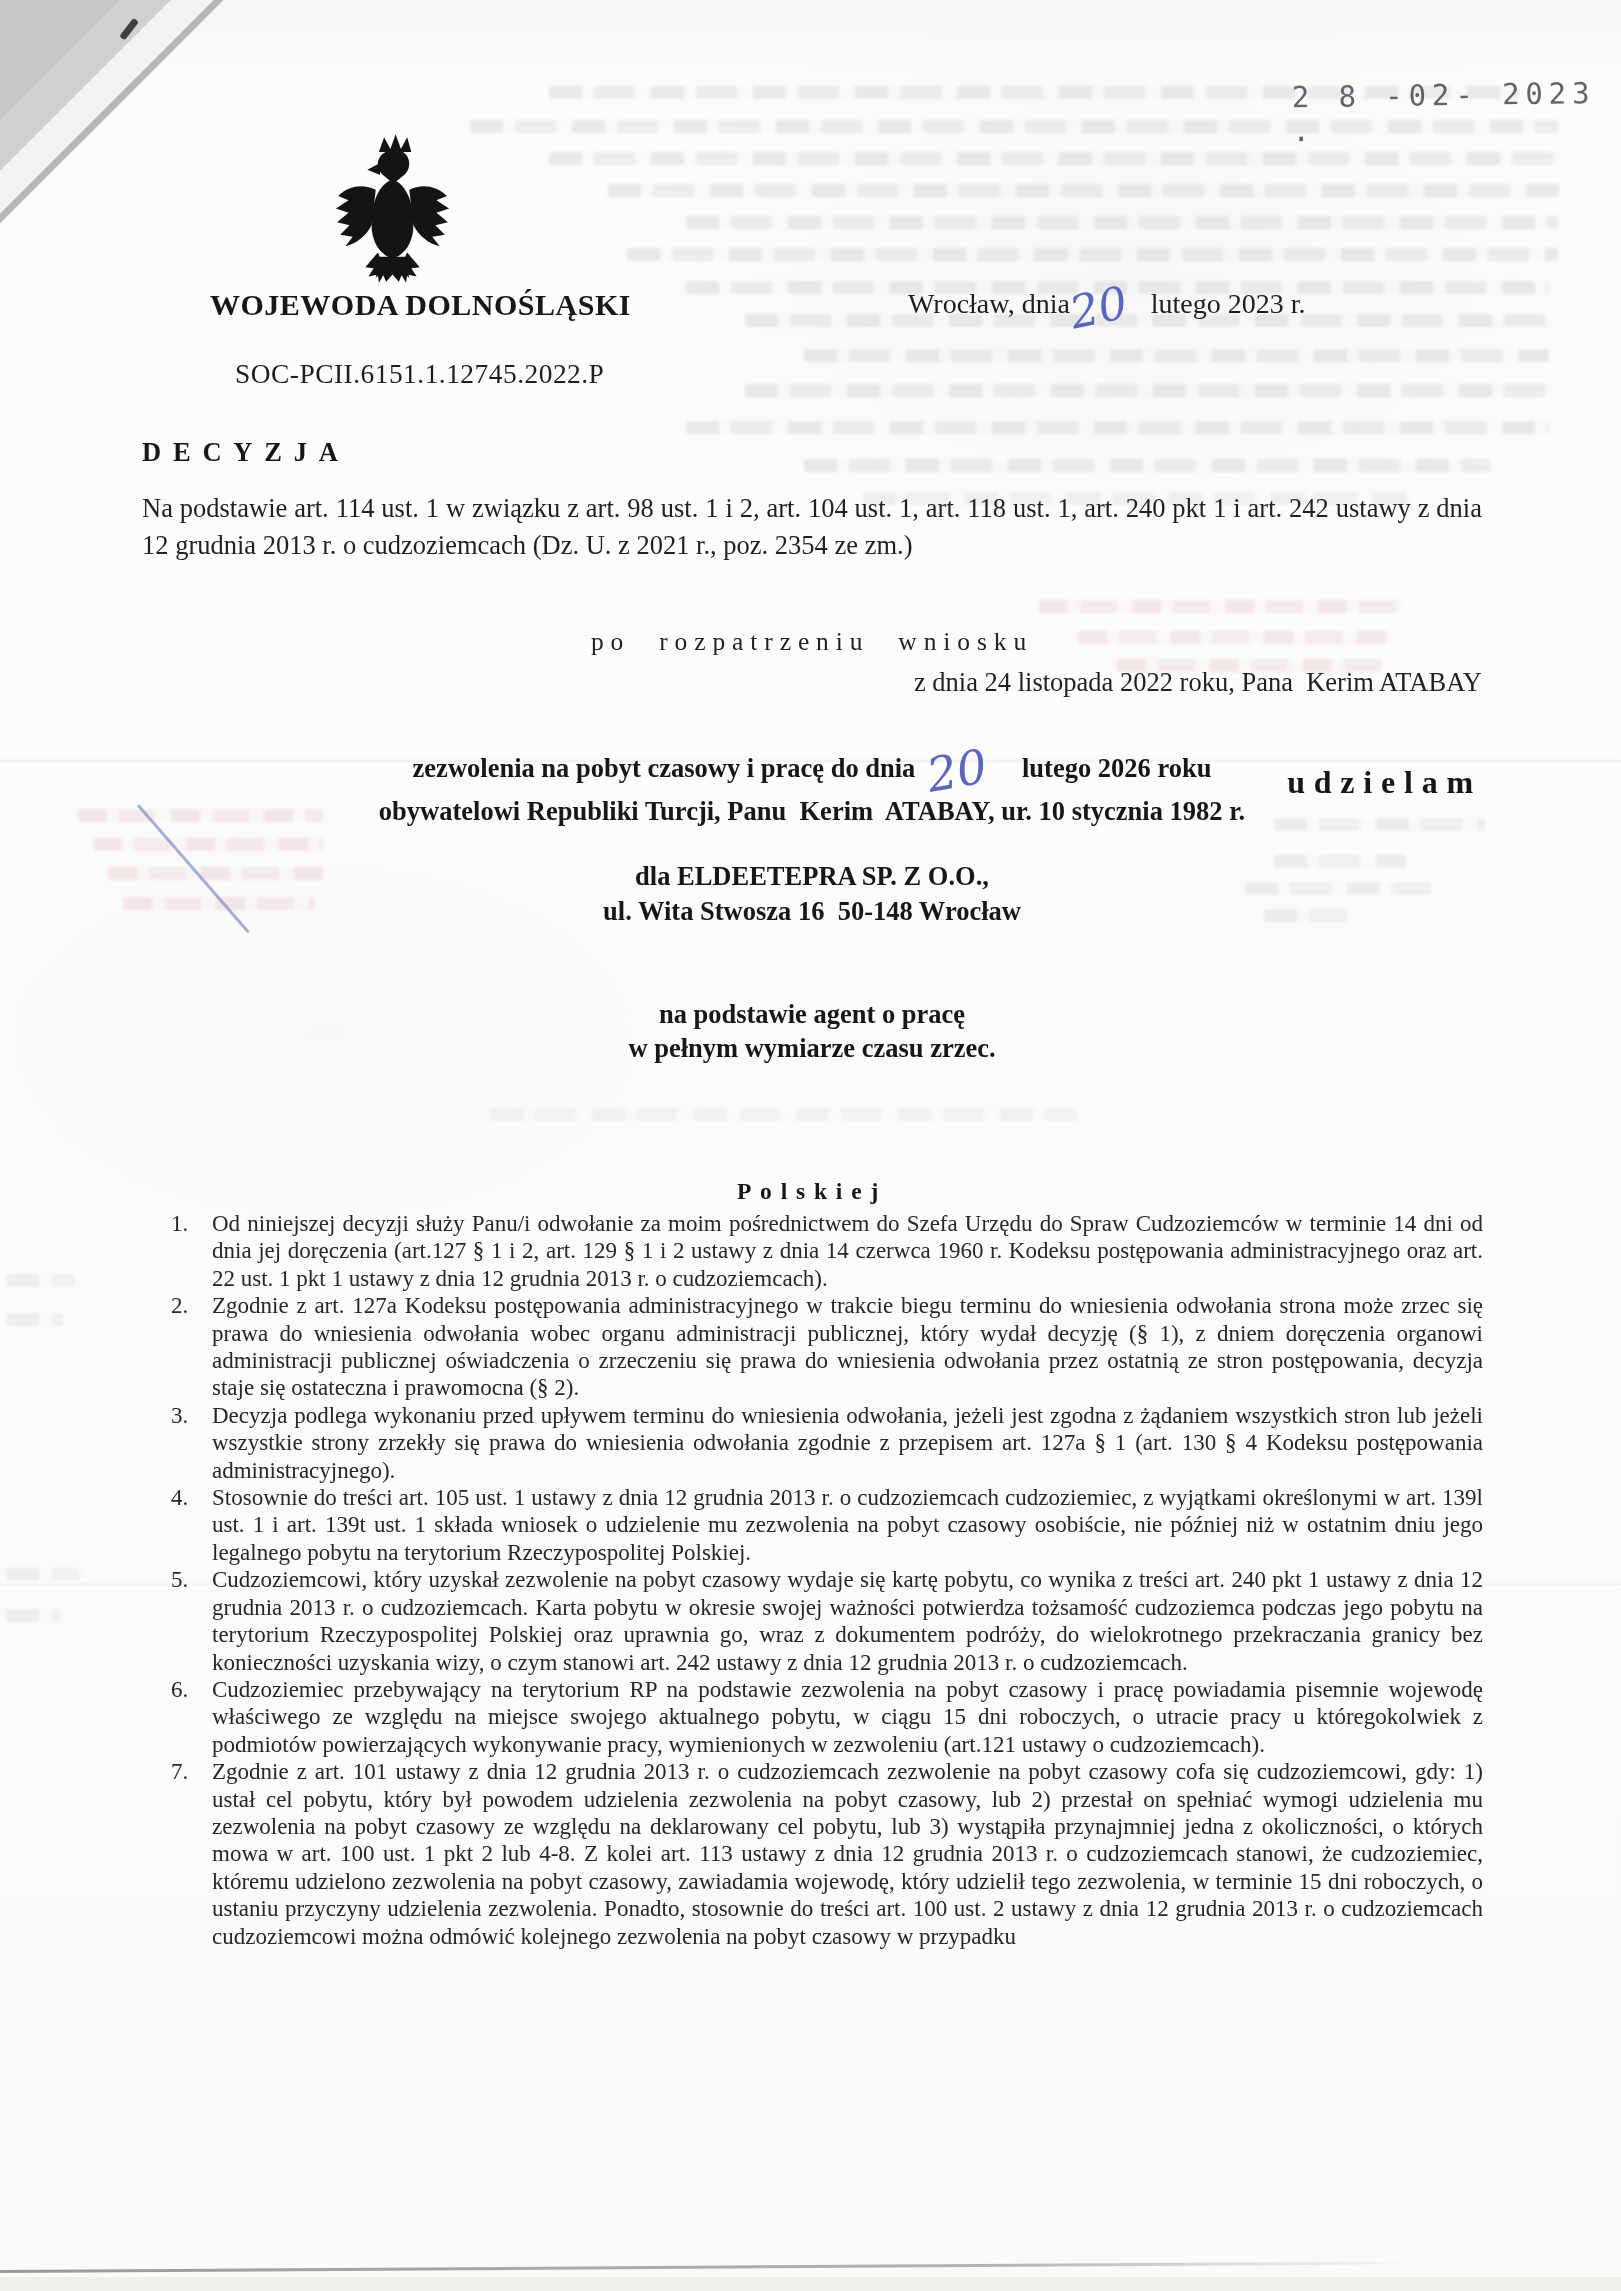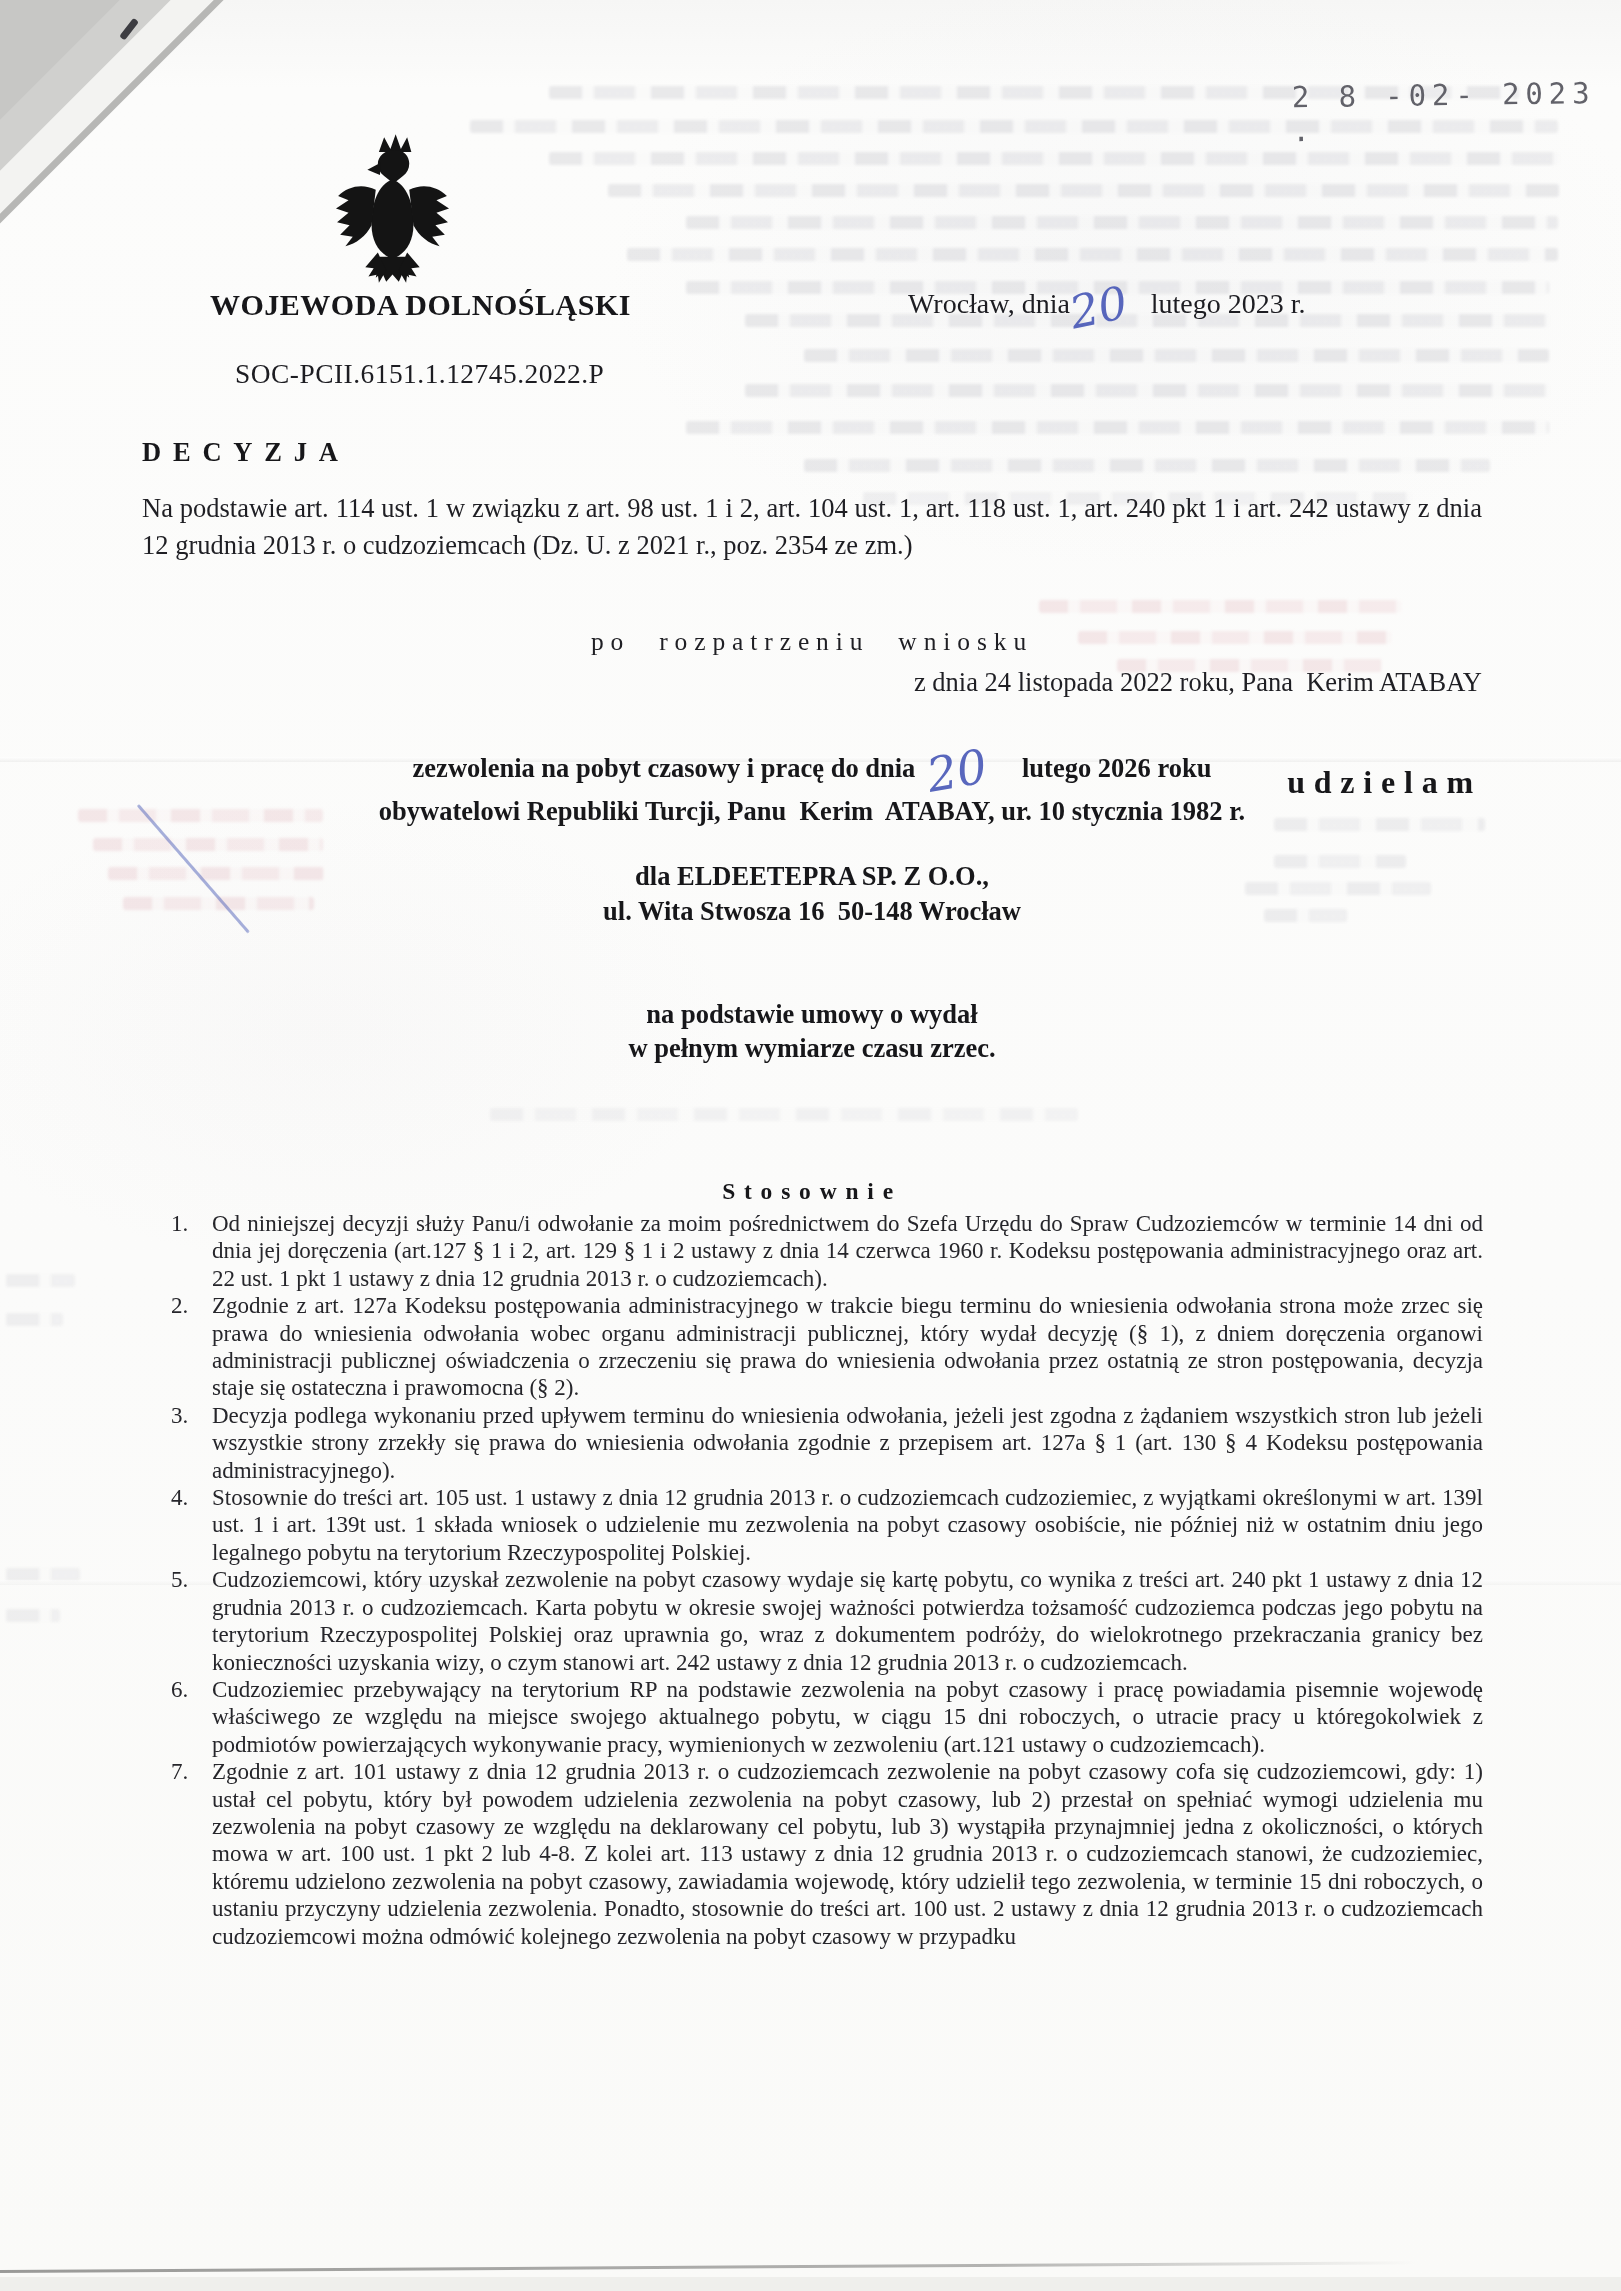--- a/index.html
+++ b/index.html
@@ -149,24 +149,24 @@
   <div class="col consider1">po rozpatrzeniu wniosku</div>
   <div class="col consider2">z dnia 24 listopada 2022 roku, Pana  Kerim ATABAY</div>
 
   <div class="col grant-kw">udzielam</div>
 
   <div class="col gline g-period"><span>zezwolenia na pobyt czasowy i pracę do dnia</span><span class="handwr hw2">20</span><span>lutego 2026 roku</span></div>
 
   <div class="col gline g-benef">obywatelowi Republiki Turcji, Panu  Kerim  ATABAY, ur. 10 stycznia 1982 r.</div>
   <div class="col gline g-emp">dla ELDEETEPRA SP. Z O.O.,</div>
   <div class="col gline g-addr">ul. Wita Stwosza 16  50-148 Wrocław</div>
-  <div class="col gline g-contr">na podstawie umowy o wydał</div>
+  <div class="col gline g-contr">na podstawie agent o pracę</div>
   <div class="col gline g-time">w pełnym wymiarze czasu zrzec.</div>
 
-  <div class="col pouczenie">Stosownie</div>
+  <div class="col pouczenie">Polskiej</div>
 
   <ol class="instructions">
     <li>
       <span class="num">1.</span>
       <span>Od niniejszej decyzji służy Panu/i odwołanie za moim pośrednictwem do Szefa Urzędu do Spraw Cudzoziemców w terminie 14 dni od dnia jej doręczenia (art.127 § 1 i 2, art. 129 § 1 i 2 ustawy z dnia 14 czerwca 1960 r. Kodeksu postępowania administracyjnego oraz art. 22 ust. 1 pkt 1 ustawy z dnia 12 grudnia 2013 r. o cudzoziemcach).</span>
     </li>
     <li>
       <span class="num">2.</span>
       <span>Zgodnie z art. 127a Kodeksu postępowania administracyjnego w trakcie biegu terminu do wniesienia odwołania strona może zrzec się prawa do wniesienia odwołania wobec organu administracji publicznej, który wydał decyzję (§ 1), z dniem doręczenia organowi administracji publicznej oświadczenia o zrzeczeniu się prawa do wniesienia odwołania przez ostatnią ze stron postępowania, decyzja staje się ostateczna i prawomocna (§ 2).</span>
     </li>

